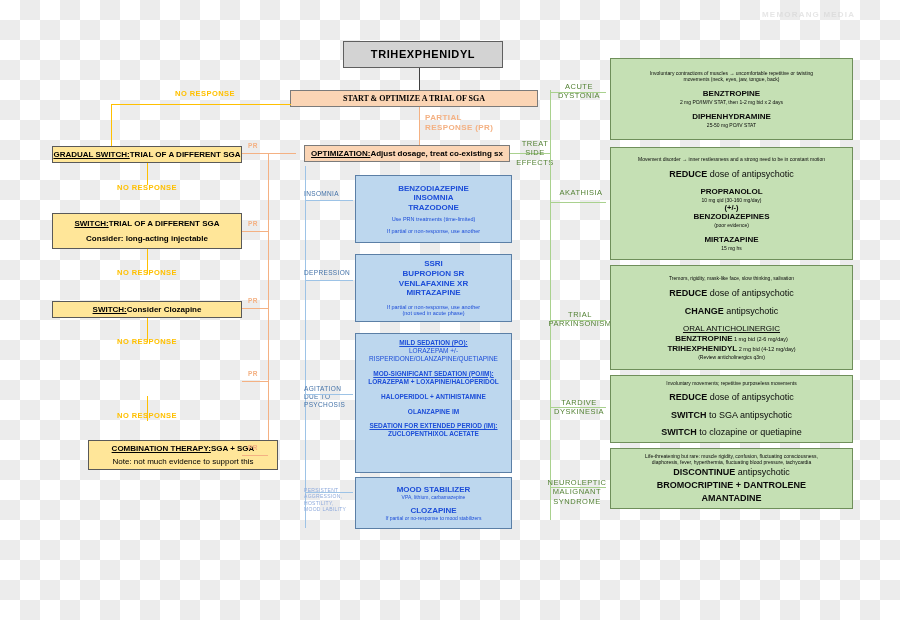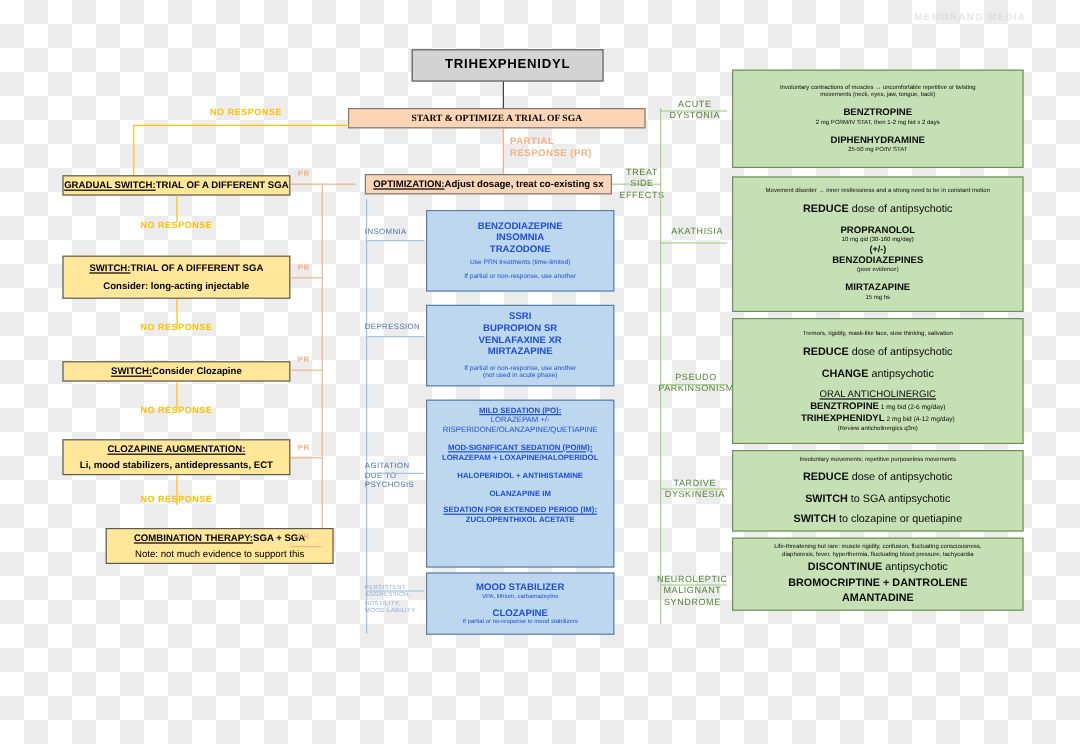--- a/index.html
+++ b/index.html
@@ -135,25 +135,20 @@
     <span class="u">SWITCH:</span>
       <span> Consider Clozapine</span>
   </div>
   <div class="hline c-org" style="left:242px;top:308px;width:26px;"></div>
   <div class="lbl lbl-org-sm" style="left:244px;top:297px;width:18px;">PR</div>
 
   <div class="vline c-yel" style="left:147px;top:318px;height:24px;"></div>
   <div class="arrow-d a-yel-d" style="left:144px;top:340px;border-top-width:5px;"></div>
   <div class="lbl lbl-yel" style="left:92px;top:337px;width:110px;">NO RESPONSE</div>
 
-  <div class="box yellow t8" style="left:52px;top:366px;width:190px;height:30px;">
-    <div class="u">CLOZAPINE AUGMENTATION:</div>
-    <div class="sp3"></div>
-    <div>Li, mood stabilizers, antidepressants, ECT</div>
-  </div>
   <div class="hline c-org" style="left:242px;top:381px;width:26px;"></div>
   <div class="lbl lbl-org-sm" style="left:244px;top:370px;width:18px;">PR</div>
 
   <div class="vline c-yel" style="left:147px;top:396px;height:25px;"></div>
   <div class="arrow-d a-yel-d" style="left:144px;top:419px;border-top-width:5px;"></div>
   <div class="lbl lbl-yel" style="left:92px;top:411px;width:110px;">NO RESPONSE</div>
 
   <div class="box yellow t8" style="left:52px;top:440px;width:190px;height:30px;margin-left:36px;">
     <div style="display:flex;">
       <span class="u">COMBINATION THERAPY:</span>
@@ -256,21 +251,21 @@
   <div class="hline c-grn" style="left:550px;top:92px;width:56px;"></div>
   <div class="arrow-r a-grn-r" style="left:604px;top:89px;border-left-width:4px;"></div>
 
   <div class="lbl lbl-grn" style="left:549px;top:188px;width:64px;">
     <span class="ln">AKATHISIA</span>
   </div>
   <div class="hline c-grn" style="left:550px;top:202px;width:56px;"></div>
   <div class="arrow-r a-grn-r" style="left:604px;top:199px;border-left-width:4px;"></div>
 
   <div class="lbl lbl-grn" style="left:545px;top:310px;width:70px;">
-    <span class="ln">PSEUDO</span>
+    <span class="ln">TRIAL</span>
     <span class="ln">PARKINSONISM</span>
   </div>
   <div class="hline c-grn" style="left:550px;top:320px;width:56px;"></div>
   <div class="arrow-r a-grn-r" style="left:604px;top:317px;border-left-width:4px;"></div>
 
   <div class="lbl lbl-grn" style="left:547px;top:398px;width:64px;">
     <span class="ln">TARDIVE</span>
     <span class="ln">DYSKINESIA</span>
   </div>
   <div class="hline c-grn" style="left:550px;top:407px;width:56px;"></div>

